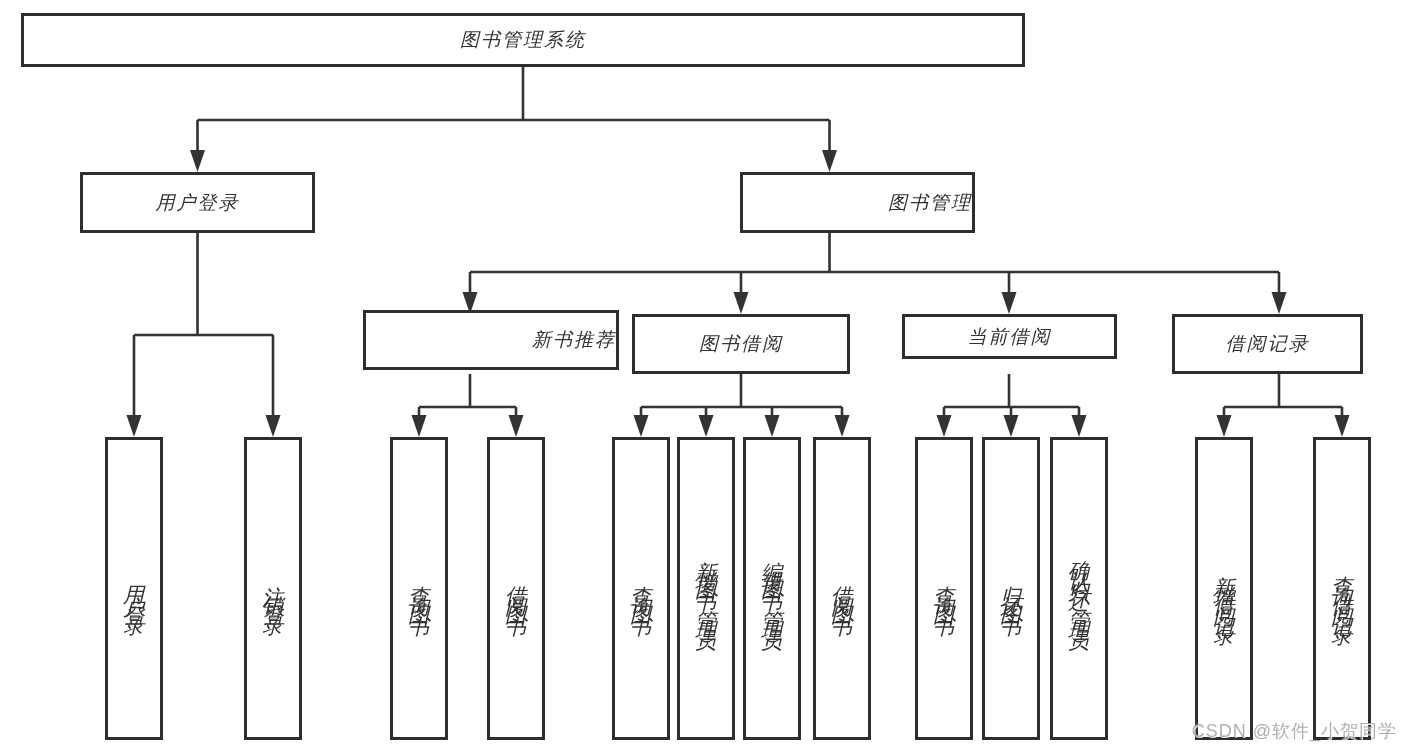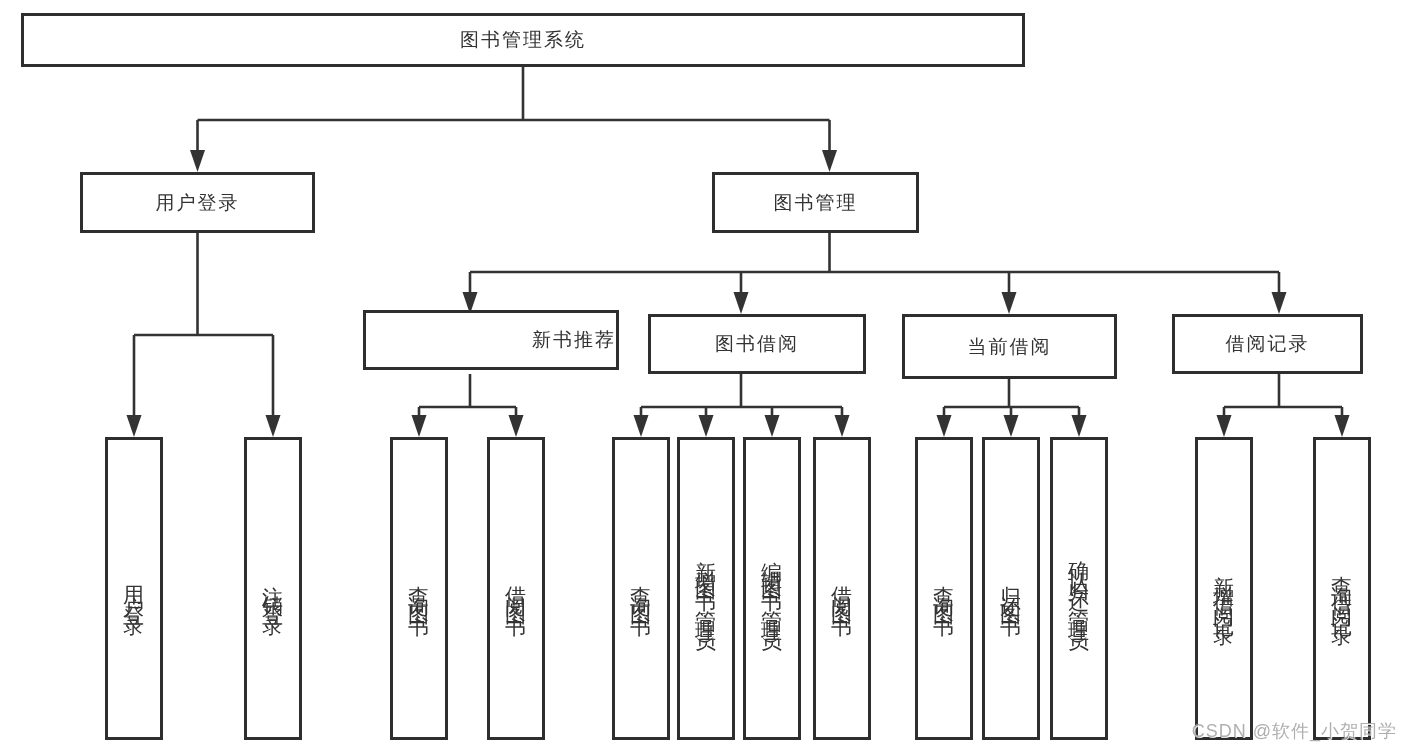--- a/index.html
+++ b/index.html
@@ -2,21 +2,21 @@
 <html><head>
 <meta charset="utf-8">
 <style>
   html,body{margin:0;padding:0;background:#fff;}
   body{width:1405px;height:747px;position:relative;overflow:hidden;
        font-family:"Liberation Sans",sans-serif;}
   .stage{position:absolute;left:0;top:0;width:1405px;height:747px;}
   svg.wires{position:absolute;left:0;top:0;pointer-events:none;}
   .box{position:absolute;background:#fff;border:3px solid #2e2e2e;
        box-sizing:border-box;display:flex;align-items:center;justify-content:center;
-       color:#333;}
+       color:#333;font-style:italic;}
   .hbox{font-size:19px;letter-spacing:2px;font-weight:400;}
   .vbox .vtext{writing-mode:vertical-rl;text-orientation:mixed;
        font-size:21px;letter-spacing:10px;line-height:1;color:#333;}
   .watermark{position:absolute;right:8px;bottom:4px;font-size:18px;
        color:rgba(168,168,168,0.92);letter-spacing:1px;
        text-shadow:1px 1px 0 rgba(255,255,255,0.85);z-index:10;}
 </style>
 </head>
 <body>
 
@@ -55,31 +55,31 @@
     </g>
   </svg>
 
   <div class="box hbox" style="left:21px;top:13px;width:1004px;height:54px;">
     <span>图书管理系统</span>
   </div>
 
   <div class="box hbox" style="left:80px;top:172px;width:235px;height:61px;">
     <span>用户登录</span>
   </div>
-  <div class="box hbox" style="left:712px;top:172px;width:207px;height:61px;">
+  <div class="box hbox" style="left:740px;top:172px;width:235px;height:61px;justify-content:flex-end;">
     <span>图书管理</span>
   </div>
 
   <div class="box hbox" style="left:363px;top:310px;width:256px;height:60px;justify-content:flex-end;">
     <span>新书推荐</span>
   </div>
-  <div class="box hbox" style="left:632px;top:314px;width:218px;height:60px;margin-left:16px;">
+  <div class="box hbox" style="left:632px;top:314px;width:218px;height:60px;">
     <span>图书借阅</span>
   </div>
-  <div class="box hbox" style="left:902px;top:314px;width:215px;height:65px;">
+  <div class="box hbox" style="left:902px;top:314px;width:215px;height:45px;">
     <span>当前借阅</span>
   </div>
   <div class="box hbox" style="left:1172px;top:314px;width:191px;height:60px;">
     <span>借阅记录</span>
   </div>
 
   <div class="box vbox" style="left:105px;top:437px;width:58px;height:303px;">
     <span class="vtext">用户登录</span>
   </div>
   <div class="box vbox" style="left:244px;top:437px;width:58px;height:303px;">

